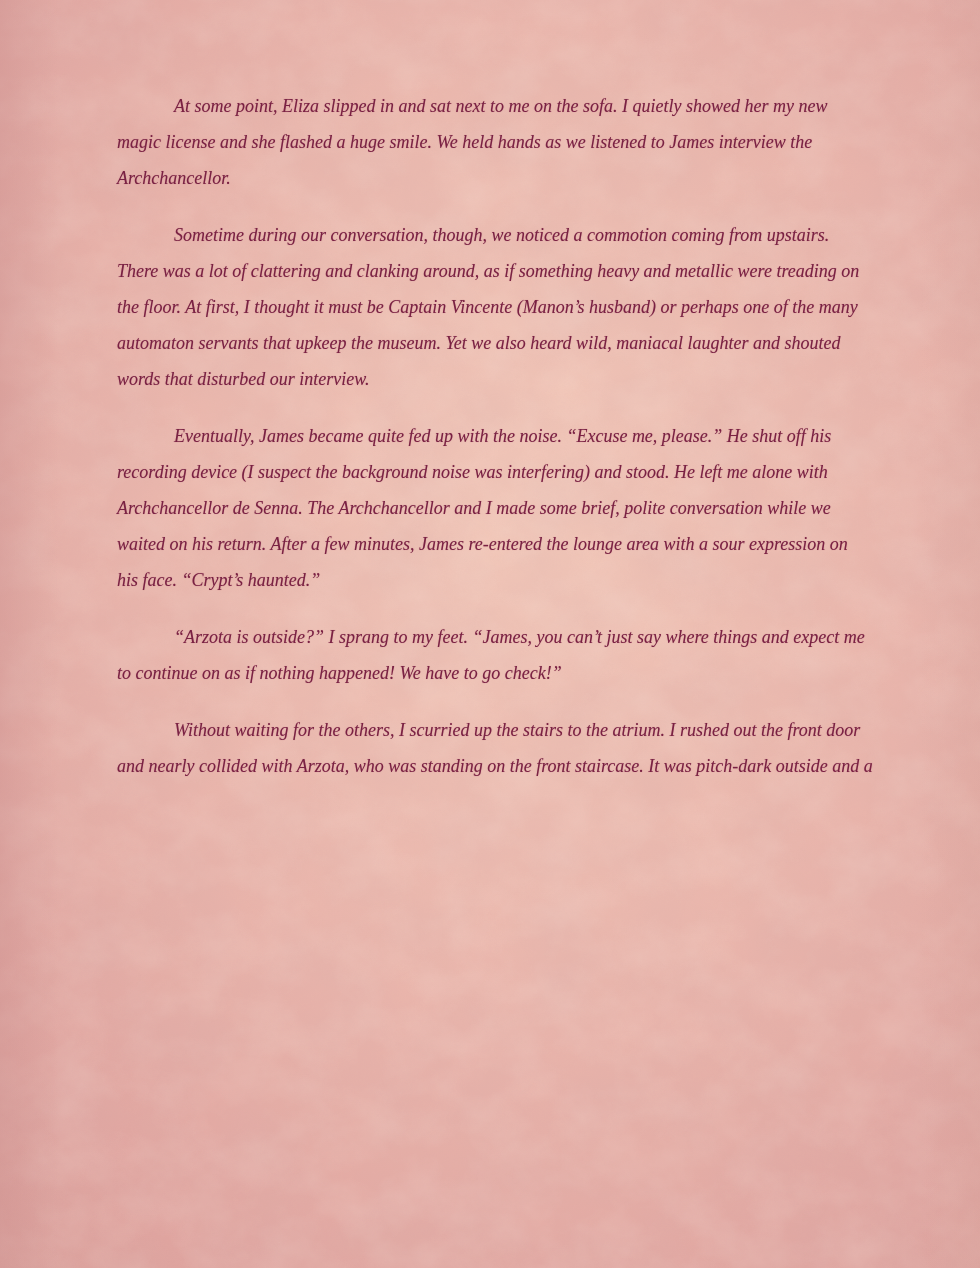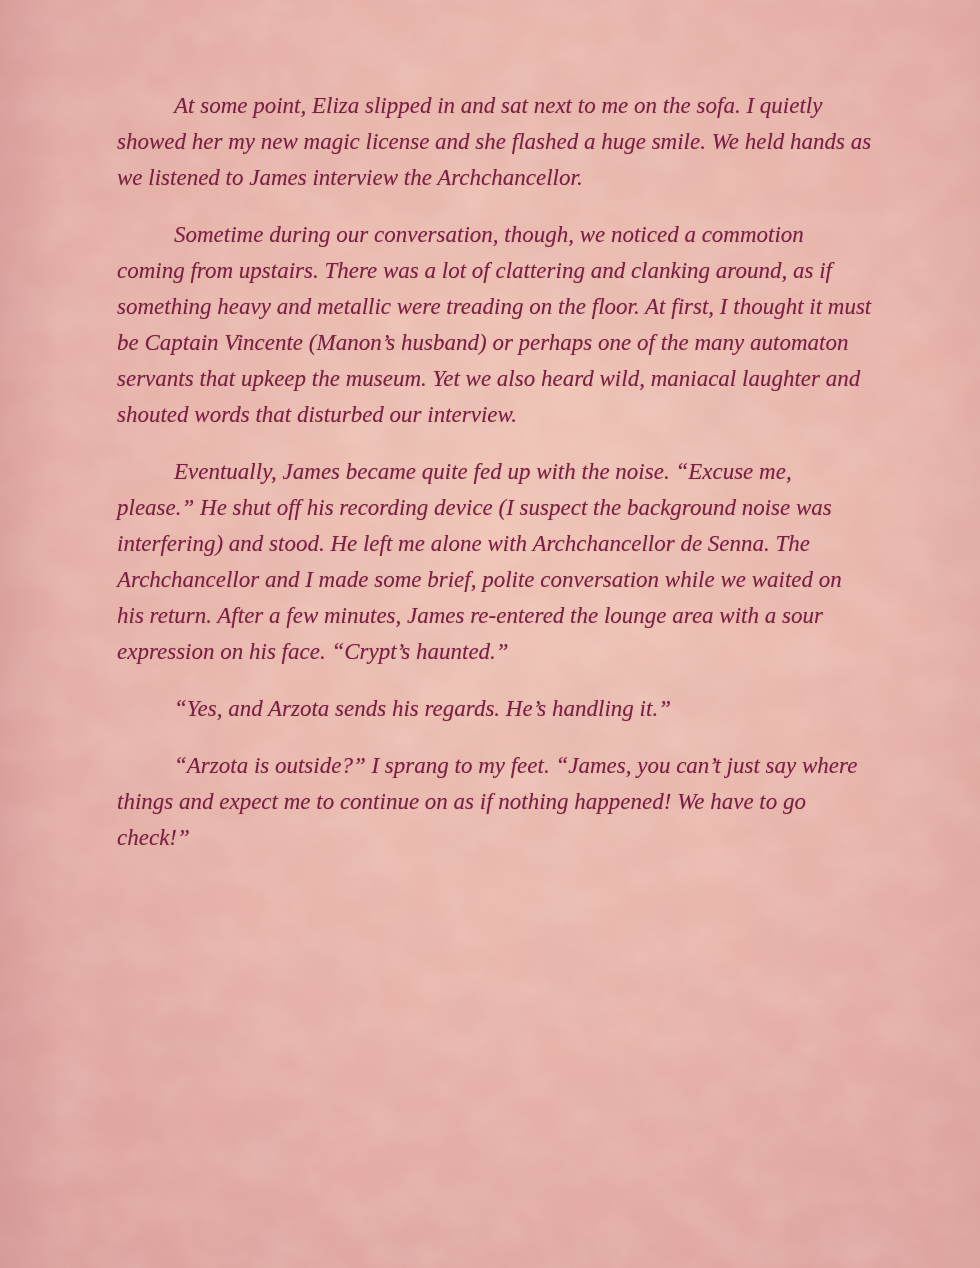--- a/index.html
+++ b/index.html
@@ -30,21 +30,21 @@
   }
 
   
   .text-block {
     position: absolute;
     left: 117px;
     top: 88px;
     width: 756px;
     font-family: "Liberation Serif", "DejaVu Serif", serif;
     font-style: italic;
-    font-size: 23px;
+    font-size: 18px;
     line-height: 36px;
     color: var(--ink, #7a2143);
     text-shadow: 0 0 1px rgba(122, 33, 67, 0.35);
     z-index: 2;
   }
   .para {
     margin: 0 0 21px 0;
     text-indent: 57px;
     text-align: left;
   }
@@ -89,17 +89,17 @@
     <rect width="980" height="1268" fill="url(#glow)"></rect>
     <rect width="980" height="1268" filter="url(#mottleDark)" opacity="0.38"></rect>
     <rect width="980" height="1268" filter="url(#mottleLight)" opacity="0.30"></rect>
     <rect width="980" height="1268" fill="url(#edgeshade)"></rect>
   </svg>
 
   <main class="text-block">
     <p class="para">At some point, Eliza slipped in and sat next to me on the sofa. I quietly showed her my new magic license and she flashed a huge smile. We held hands as we listened to James interview the Archchancellor.</p>
     <p class="para">Sometime during our conversation, though, we noticed a commotion coming from upstairs. There was a lot of clattering and clanking around, as if something heavy and metallic were treading on the floor. At first, I thought it must be Captain Vincente (Manon’s husband) or perhaps one of the many automaton servants that upkeep the museum. Yet we also heard wild, maniacal laughter and shouted words that disturbed our interview.</p>
     <p class="para">Eventually, James became quite fed up with the noise. “Excuse me, please.” He shut off his recording device (I suspect the background noise was interfering) and stood. He left me alone with Archchancellor de Senna. The Archchancellor and I made some brief, polite conversation while we waited on his return. After a few minutes, James re-entered the lounge area with a sour expression on his face. “Crypt’s haunted.”</p>
-    <p class="para">“Yes, and Arzota sends his regards. He’s handling it.”</p>
     <p class="para">“Arzota is outside?” I sprang to my feet. “James, you can’t just say where things and expect me to continue on as if nothing happened! We have to go check!”</p>
+    <p class="para">Without waiting for the others, I scurried up the stairs to the atrium. I rushed out the front door and nearly collided with Arzota, who was standing on the front staircase. It was pitch-dark outside and a</p>
   </main>
 
 </div>
 
 </body></html>

